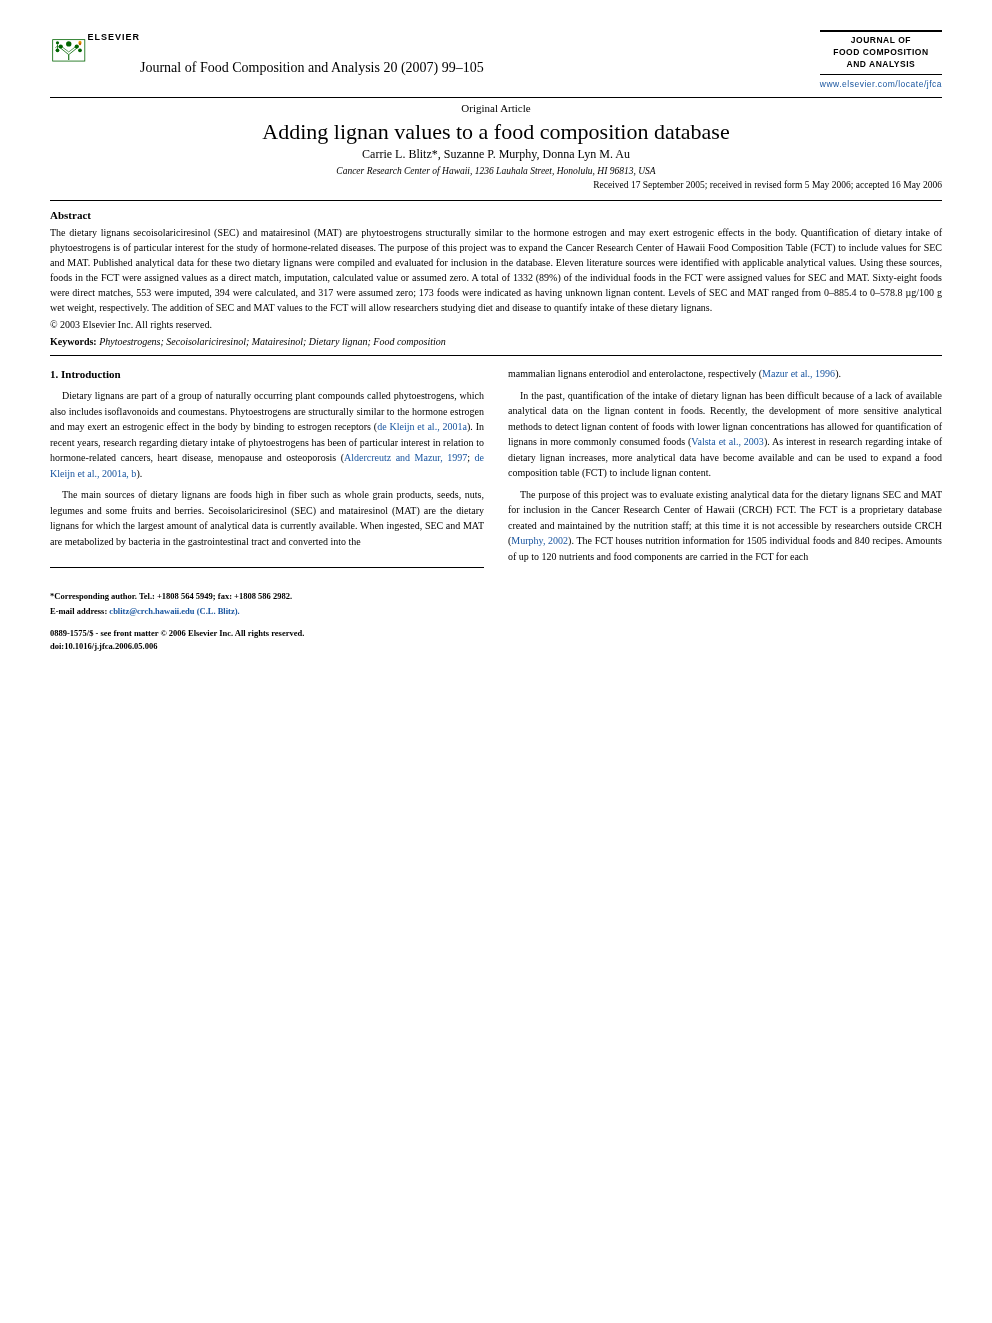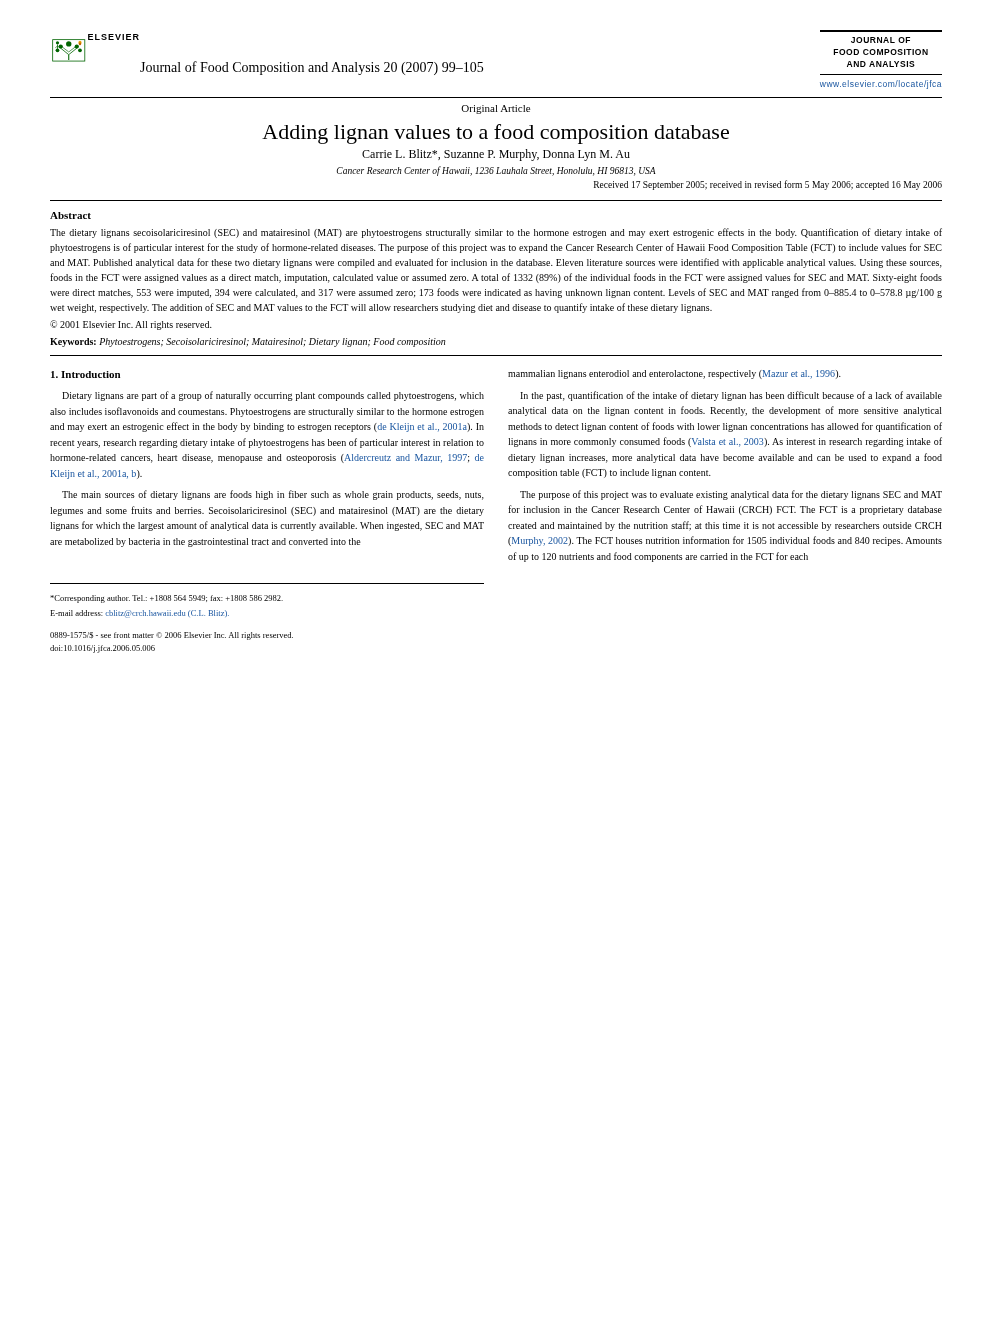--- a/index.html
+++ b/index.html
@@ -144,24 +144,25 @@
     }
     .para:first-of-type {
       text-indent: 0;
     }
     .ref-link {
       color: #1a56a0;
       text-decoration: none;
     }
     
     .footer-section {
-      margin-top: 34px;
+      margin-top: 18px;
       border-top: 1px solid #000;
-      padding-top: 8px;
+      padding-top: 22px;
       font-size: 8.5px;
+      font-weight: bold;
     }
     .footer-note {
       margin-bottom: 2px;
     }
     .footer-bottom {
       margin-top: 8px;
       font-size: 8.5px;
     }
     
     .logo-container {
@@ -242,21 +243,21 @@
 
   <div class="affiliation">Cancer Research Center of Hawaii, 1236 Lauhala Street, Honolulu, HI 96813, USA</div>
 
   <div class="received-info">Received 17 September 2005; received in revised form 5 May 2006; accepted 16 May 2006</div>
 
   <hr class="section-divider">
 
   <div class="abstract-section">
     <div class="abstract-title">Abstract</div>
     <div class="abstract-text">The dietary lignans secoisolariciresinol (SEC) and matairesinol (MAT) are phytoestrogens structurally similar to the hormone estrogen and may exert estrogenic effects in the body. Quantification of dietary intake of phytoestrogens is of particular interest for the study of hormone-related diseases. The purpose of this project was to expand the Cancer Research Center of Hawaii Food Composition Table (FCT) to include values for SEC and MAT. Published analytical data for these two dietary lignans were compiled and evaluated for inclusion in the database. Eleven literature sources were identified with applicable analytical values. Using these sources, foods in the FCT were assigned values as a direct match, imputation, calculated value or assumed zero. A total of 1332 (89%) of the individual foods in the FCT were assigned values for SEC and MAT. Sixty-eight foods were direct matches, 553 were imputed, 394 were calculated, and 317 were assumed zero; 173 foods were indicated as having unknown lignan content. Levels of SEC and MAT ranged from 0–885.4 to 0–578.8 µg/100 g wet weight, respectively. The addition of SEC and MAT values to the FCT will allow researchers studying diet and disease to quantify intake of these dietary lignans.</div>
-    <div class="copyright-text">© 2001 Elsevier Inc. All rights reserved.</div>
+    <div class="copyright-text">© 2003 Elsevier Inc. All rights reserved.</div>
     <div class="keywords-line">
       <span class="keywords-bold">Keywords:</span>
       <span>Phytoestrogens; Secoisolariciresinol; Matairesinol; Dietary lignan; Food composition</span>
     </div>
   </div>
 
   <hr class="section-divider">
 
   <div class="two-col">
 

